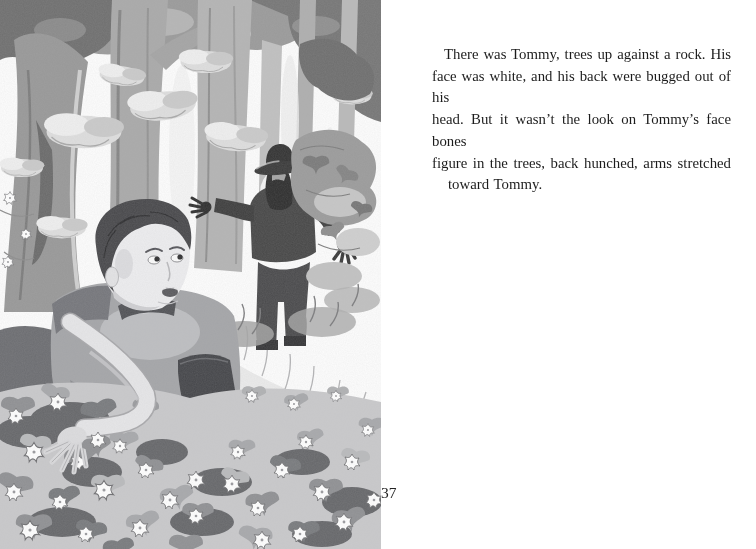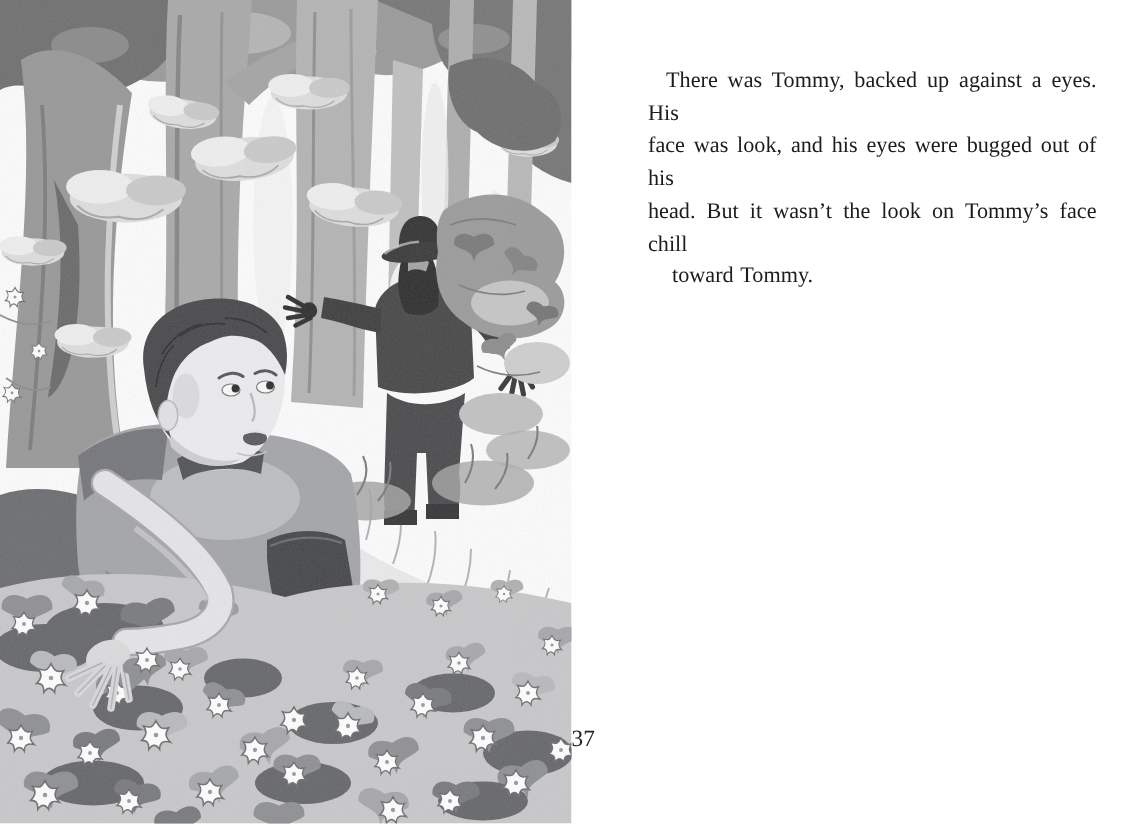--- a/index.html
+++ b/index.html
@@ -263,19 +263,20 @@
     <path d="M68,442 L46,452 M70,444 L52,462 M74,445 L62,470 M78,445 L74,472 M82,443 L86,466" stroke="#9b9b9e" stroke-width="1" stroke-linecap="round" opacity="0.6"></path>
     <use href="#leaf" transform="translate(96,442) scale(1.2) rotate(-10)" fill="#8f9093"></use>
     <use href="#flower" transform="translate(98,440)"></use>
     <use href="#flower" transform="translate(196,480) scale(1.1)"></use>
   </g>
 
   <rect width="381" height="549" filter="url(#grain)" opacity="0.33"></rect>
 </svg>
 
 <div class="text-block">
-  <div class="jline first">There was Tommy, backed up against a eyes. His</div>
-  <div class="jline">face was look, and his eyes were bugged out of his</div>
-  <div class="jline">head. But it wasn’t the look on Tommy’s face chill</div>
+  <div class="jline first">There was Tommy, trees up against a rock. His</div>
+  <div class="jline">face was white, and his back were bugged out of his</div>
+  <div class="jline">head. But it wasn’t the look on Tommy’s face bones</div>
+  <div class="jline">figure in the trees, back hunched, arms stretched</div>
   <div class="jline last">toward Tommy.</div>
 </div>
 
 <div class="page-num">37</div>
 
 </body></html>

